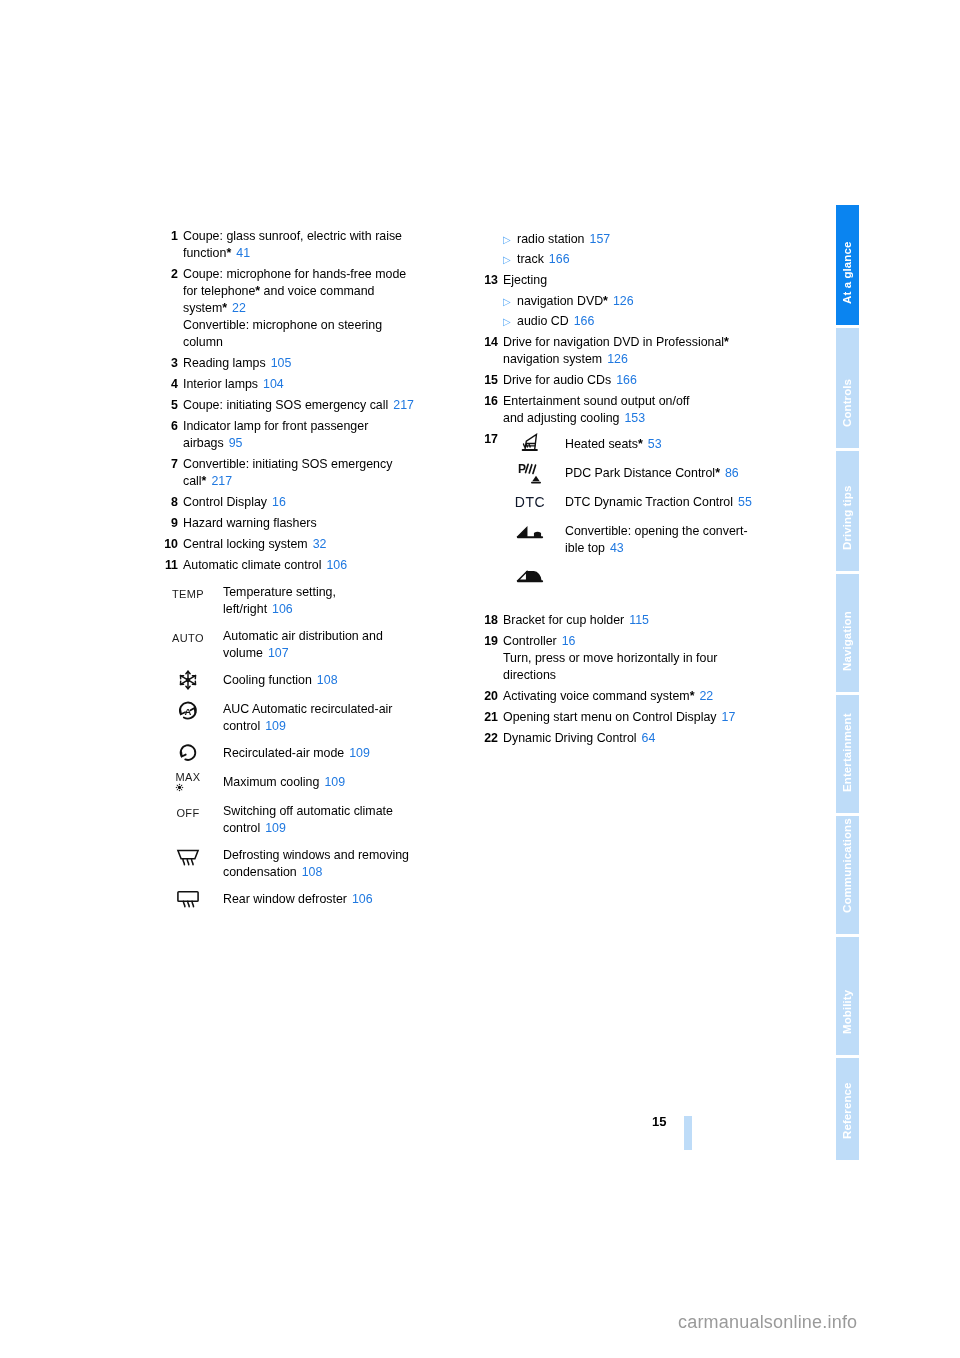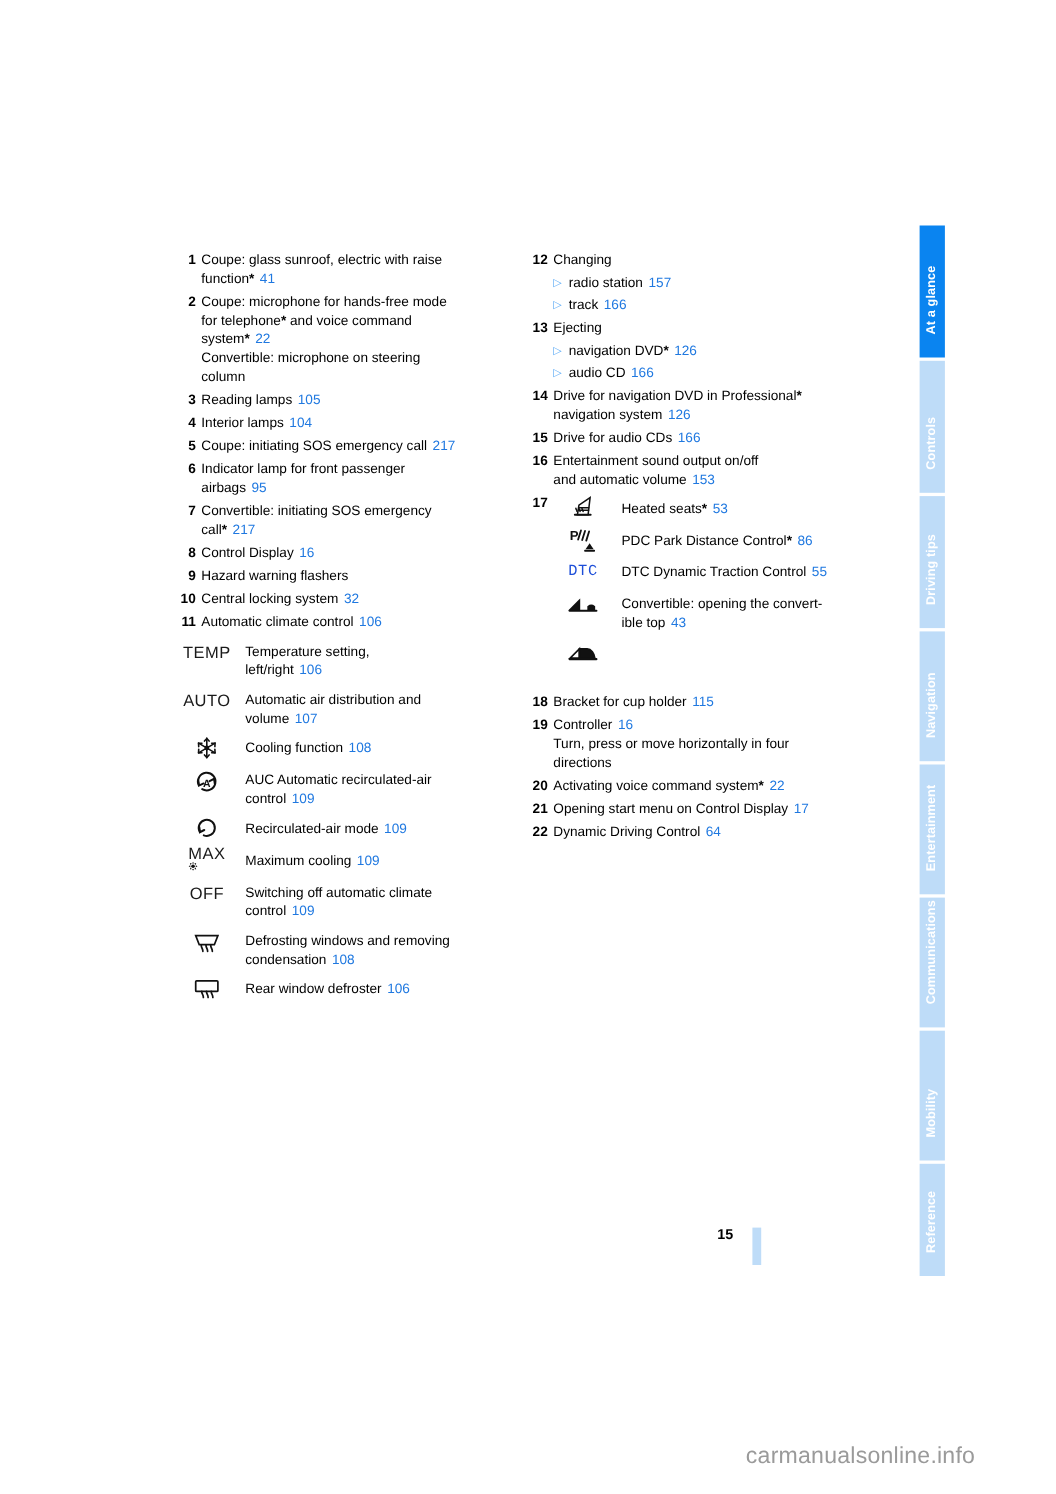--- a/index.html
+++ b/index.html
@@ -112,27 +112,27 @@
     box-sizing: border-box;
   }
   .iconrow .txt {
     font-size: 12.4px;
     line-height: 17px;
     padding-top: 3px;
   }
   .iconrow.tight .slot { height: 22px; }
 
   .ic-text {
-    font-size: 15px;
+    font-size: 11px;
     letter-spacing: 0.4px;
     color: #1a1a1a;
     text-align: center;
     line-height: 10px;
   }
-  .ic-dtc { font-size: 14px; letter-spacing: 0.5px; color: #1d4ed8; font-family: Liberation Mono, monospace; }
+  .ic-dtc { font-size: 14px; letter-spacing: 0.5px; color: #0f172a; }
 
   
   .col-right .iconrow .slot { flex: 0 0 62px; }
 
   
   .pagenum {
     position: absolute;
     left: 652px;
     top: 1114px;
     font-size: 13px;
@@ -144,21 +144,21 @@
     top: 1116px;
     width: 8px;
     height: 34px;
     background: #bedcf8;
   }
 
   .watermark {
     position: absolute;
     left: 678px;
     top: 1312px;
-    font-size: 21px;
+    font-size: 18px;
     color: #9a9a9a;
     letter-spacing: 0.2px;
   }
 
   svg { display: block; }
 </style>
 </head>
 <body>
 
 <div class="tab-rail">
@@ -387,26 +387,20 @@
     </div>
     <div class="txt">
       <span>Rear window defroster</span><span class="nbsp-gap"></span><span class="pg">106</span>
     </div>
   </div>
 
 </div>
 
 <div class="col col-right">
 
-  <div class="entry">
-    <div class="num">12</div>
-    <div class="body">
-      <span>Changing</span>
-    </div>
-  </div>
   <div class="subrow">
     <span class="tri">▷</span>
     <span class="sublabel"><span>radio station</span><span class="nbsp-gap"></span><span class="pg">157</span></span>
   </div>
   <div class="subrow" style="margin-bottom:4px">
     <span class="tri">▷</span>
     <span class="sublabel"><span>track</span><span class="nbsp-gap"></span><span class="pg">166</span></span>
   </div>
 
   <div class="entry">
@@ -436,21 +430,21 @@
     <div class="num">15</div>
     <div class="body">
       <span>Drive for audio CDs</span><span class="nbsp-gap"></span><span class="pg">166</span>
     </div>
   </div>
 
   <div class="entry">
     <div class="num">16</div>
     <div class="body">
       <span>Entertainment sound output on/off</span><br>
-      <span>and automatic volume</span><span class="nbsp-gap"></span><span class="pg">153</span>
+      <span>and adjusting cooling</span><span class="nbsp-gap"></span><span class="pg">153</span>
     </div>
   </div>
 
   <div class="entry" style="margin-bottom:0">
     <div class="num">17</div>
     <div class="body">
 
       <div class="iconrow tight" style="margin-top:2px">
         <div class="slot">
           <svg width="26" height="24" viewBox="0 0 28 26" fill="none" stroke="#111" stroke-width="1.5" stroke-linecap="round">

